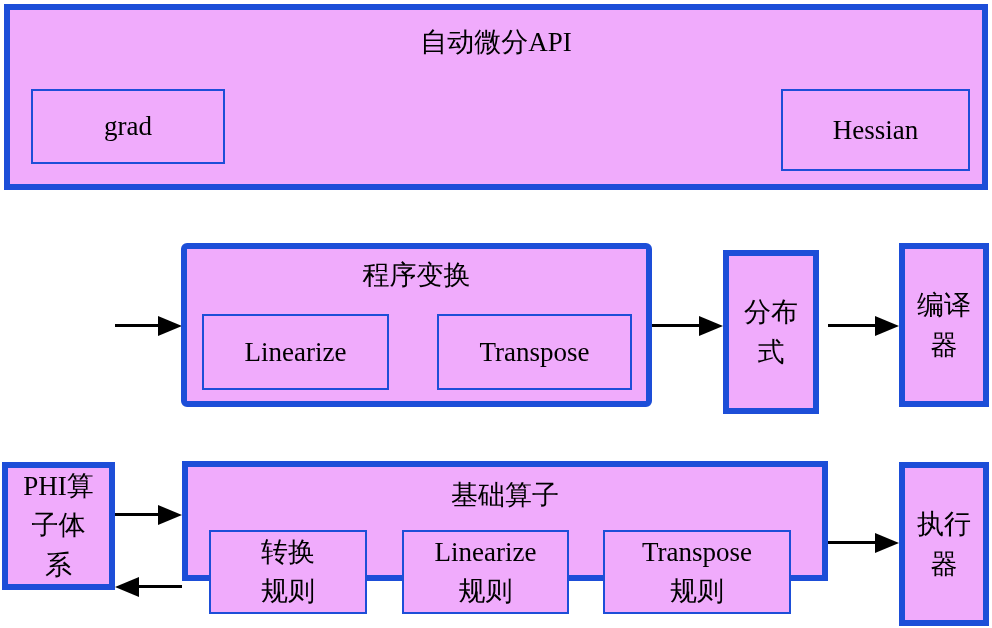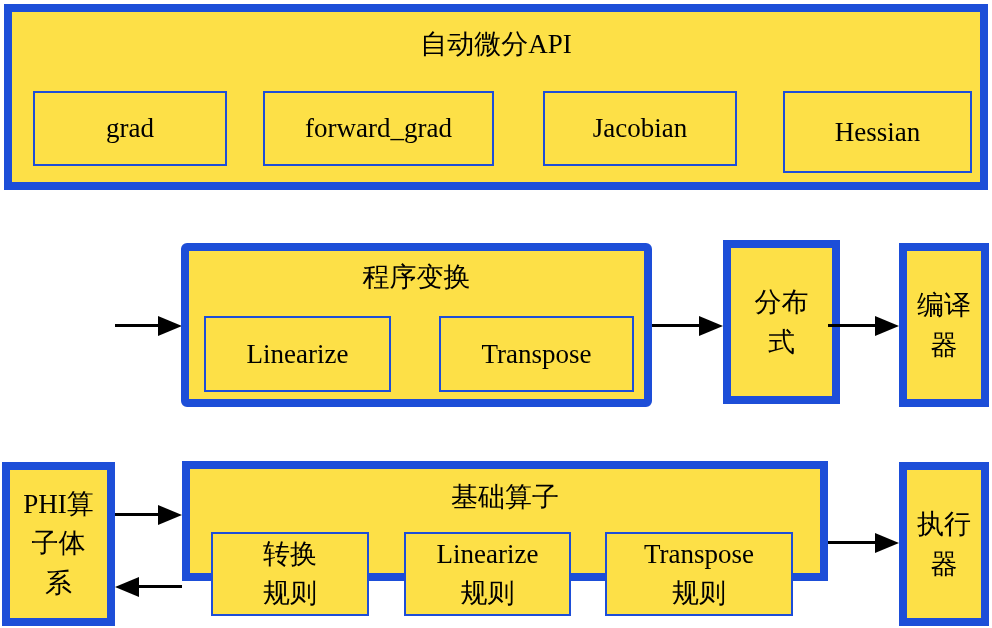--- a/index.html
+++ b/index.html
@@ -8,22 +8,22 @@
     width: 992px;
     height: 628px;
     background: #ffffff;
     color: #000000;
     font-family: "Liberation Serif", "DejaVu Serif", serif;
     overflow: hidden;
   }
   .box {
     position: absolute;
     box-sizing: border-box;
-    border: 8px solid #1d4ed8;
-    background: #fde047;
+    border: 6px solid #1d4ed8;
+    background: #f0abfc;
   }
   .inner {
     border-width: 2px;
     display: flex;
     align-items: center;
     justify-content: center;
   }
   .vcenter {
     display: flex;
     align-items: center;
@@ -68,26 +68,20 @@
 </head>
 <body>
 
 <div class="canvas">
 
   <div class="box" style="left:4px; top:4px; width:984px; height:186px;">
     <div class="box-title" style="top:16px;">自动微分API</div>
     <div class="box inner" style="left:21px; top:79px; width:194px; height:75px;">
       <span class="label">grad</span>
     </div>
-    <div class="box inner" style="left:251px; top:79px; width:231px; height:75px;">
-      <span class="label">forward_grad</span>
-    </div>
-    <div class="box inner" style="left:531px; top:79px; width:194px; height:75px;">
-      <span class="label">Jacobian</span>
-    </div>
     <div class="box inner" style="left:771px; top:79px; width:189px; height:82px;">
       <span class="label">Hessian</span>
     </div>
   </div>
 
 
   <div>
     <div class="shaft" style="left:115px; top:324px; width:46px;"></div>
     <div class="head-right" style="left:158px; top:316px;"></div>
   </div>
@@ -100,36 +94,36 @@
     <div class="box inner" style="left:250px; top:65px; width:195px; height:76px;">
       <span class="label">Transpose</span>
     </div>
   </div>
 
   <div>
     <div class="shaft" style="left:652px; top:324px; width:48px;"></div>
     <div class="head-right" style="left:699px; top:316px;"></div>
   </div>
 
-  <div class="box vcenter" style="left:723px; top:240px; width:117px; height:164px;">
+  <div class="box vcenter" style="left:723px; top:250px; width:96px; height:164px;">
     <span class="label">分布
 式</span>
   </div>
 
   <div>
     <div class="shaft" style="left:828px; top:324px; width:48px;"></div>
     <div class="head-right" style="left:875px; top:316px;"></div>
   </div>
 
   <div class="box vcenter" style="left:899px; top:243px; width:90px; height:164px;">
     <span class="label">编译
 器</span>
   </div>
 
-  <div class="box vcenter" style="left:2px; top:462px; width:113px; height:164px;">
+  <div class="box vcenter" style="left:2px; top:462px; width:113px; height:128px;">
     <span class="label tight">PHI算
 子体
 系</span>
   </div>
 
   <div>
     <div class="shaft" style="left:115px; top:513px; width:46px;"></div>
     <div class="head-right" style="left:158px; top:505px;"></div>
   </div>
 

